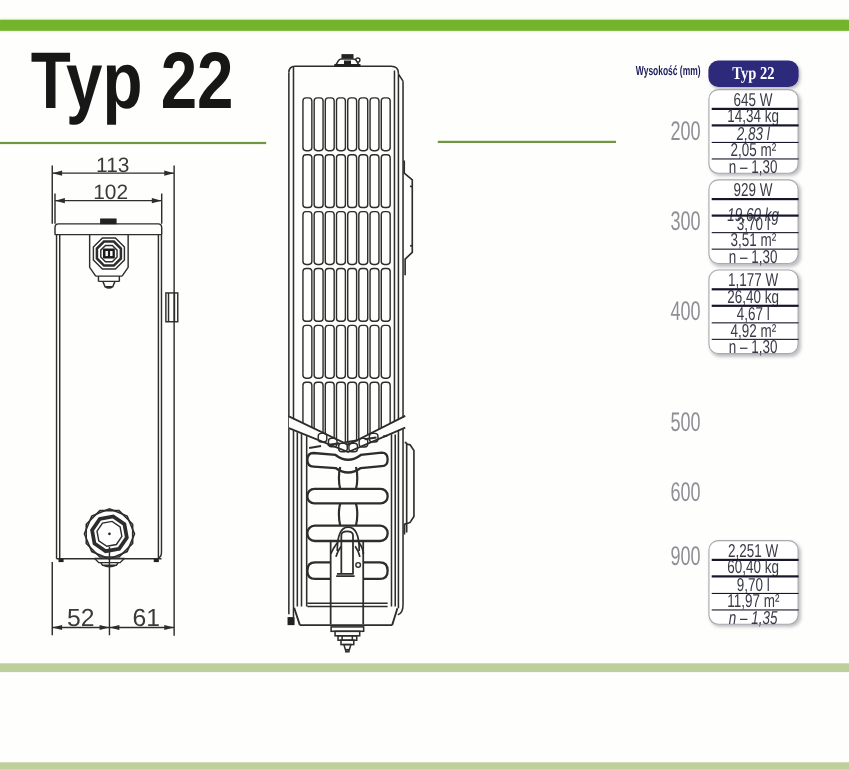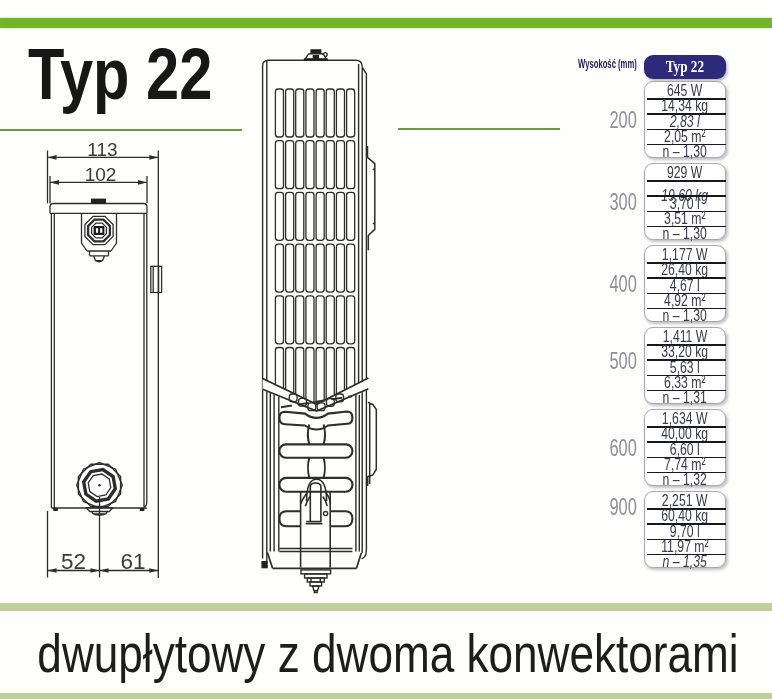--- a/index.html
+++ b/index.html
@@ -71,47 +71,25 @@
 <div class="sep" style="top:15.9px;"></div>
 <div class="row" style="top:16.2px;"><span>26,40 kg</span></div>
 <div class="sep" style="top:31.2px;"></div>
 <div class="row" style="top:31.5px;"><span>4,67 l</span></div>
 <div class="sep" style="top:46.5px;"></div>
 <div class="row" style="top:46.8px;"><span>4,92 m²</span></div>
 <div class="sep" style="top:61.8px;"></div>
 <div class="row" style="top:62.1px;"><span>n – 1,30</span></div>
 </div>
 
-<div class="hlabel" style="top:348px;"><span>500</span></div>
-
-<div class="grp" style="top:327px;">
-<div class="row" style="top:0.8px;"><span>1,411 W</span></div>
-<div class="sep" style="top:15.9px;"></div>
-<div class="row" style="top:16.2px;"><span>33,20 kg</span></div>
-<div class="sep" style="top:31.2px;"></div>
-<div class="row" style="top:31.5px;"><span>5,63 l</span></div>
-<div class="sep" style="top:46.5px;"></div>
-<div class="row" style="top:46.8px;"><span>6,33 m²</span></div>
-<div class="sep" style="top:61.8px;"></div>
-<div class="row" style="top:62.1px;"><span>n – 1,31</span></div>
-</div>
+<div class="hlabel" style="top:372px;"><span>500</span></div>
+
 
 <div class="hlabel" style="top:434.5px;"><span>600</span></div>
 
-<div class="grp" style="top:409px;">
-<div class="row" style="top:0.8px;"><span>1,634 W</span></div>
-<div class="sep" style="top:15.9px;"></div>
-<div class="row" style="top:16.2px;"><span>40,00 kg</span></div>
-<div class="sep" style="top:31.2px;"></div>
-<div class="row" style="top:31.5px;"><span>6,60 l</span></div>
-<div class="sep" style="top:46.5px;"></div>
-<div class="row" style="top:46.8px;"><span>7,74 m²</span></div>
-<div class="sep" style="top:61.8px;"></div>
-<div class="row" style="top:62.1px;"><span>n – 1,32</span></div>
-</div>
 
 <div class="hlabel" style="top:494px;"><span>900</span></div>
 
 <div class="grp" style="top:491px;">
 <div class="row" style="top:0.8px;"><span>2,251 W</span></div>
 <div class="sep" style="top:15.9px;"></div>
 <div class="row" style="top:16.2px;"><span>60,40 kg</span></div>
 <div class="sep" style="top:31.2px;"></div>
 <div class="row" style="top:31.5px;"><span>9,70 l</span></div>
 <div class="sep" style="top:46.5px;"></div>
@@ -317,18 +295,15 @@
         <rect x="314.4" y="590.6" width="2.8" height="1.9"></rect>
       </g>
 
 <path d="M367.5,146 V157.3 L374.8,163.6 V229.4 L368.3,235.5 V250.2 M372.9,169 L374.8,170 M374.8,222.8 L372.9,223.8" stroke-width="1.5"></path>
 
 <path d="M369.7,402.4 V484 M369.7,403.6 L372.8,404.4 L376.3,409.5 V469.5 L372.8,474.9 L369.7,476.2 M367.7,476.2 V486 M369.7,476.2 H367.7 M369.7,402.4 H367.9" stroke-width="1.5"></path>
 </svg>
 
 <div class="abs" style="left:0;top:602.5px;width:772px;height:8px;background:#bdd09c;"></div>
 
-<div class="abs" style="left:0;top:627px;width:772px;height:60px;color:#1d1d1d;font-size:54px;line-height:52px;">
-      <span style="position:absolute;left:388px;white-space:nowrap;transform:translateX(-50%);"><span class="sx" style="transform:scaleX(.817);transform-origin:center;">dwupłytowy z dwoma konwektorami</span></span>
-    </div>
 
 <div class="abs" style="left:0;top:692.5px;width:772px;height:7px;background:#bdd09c;"></div>
 </div>
 
 </body></html>

